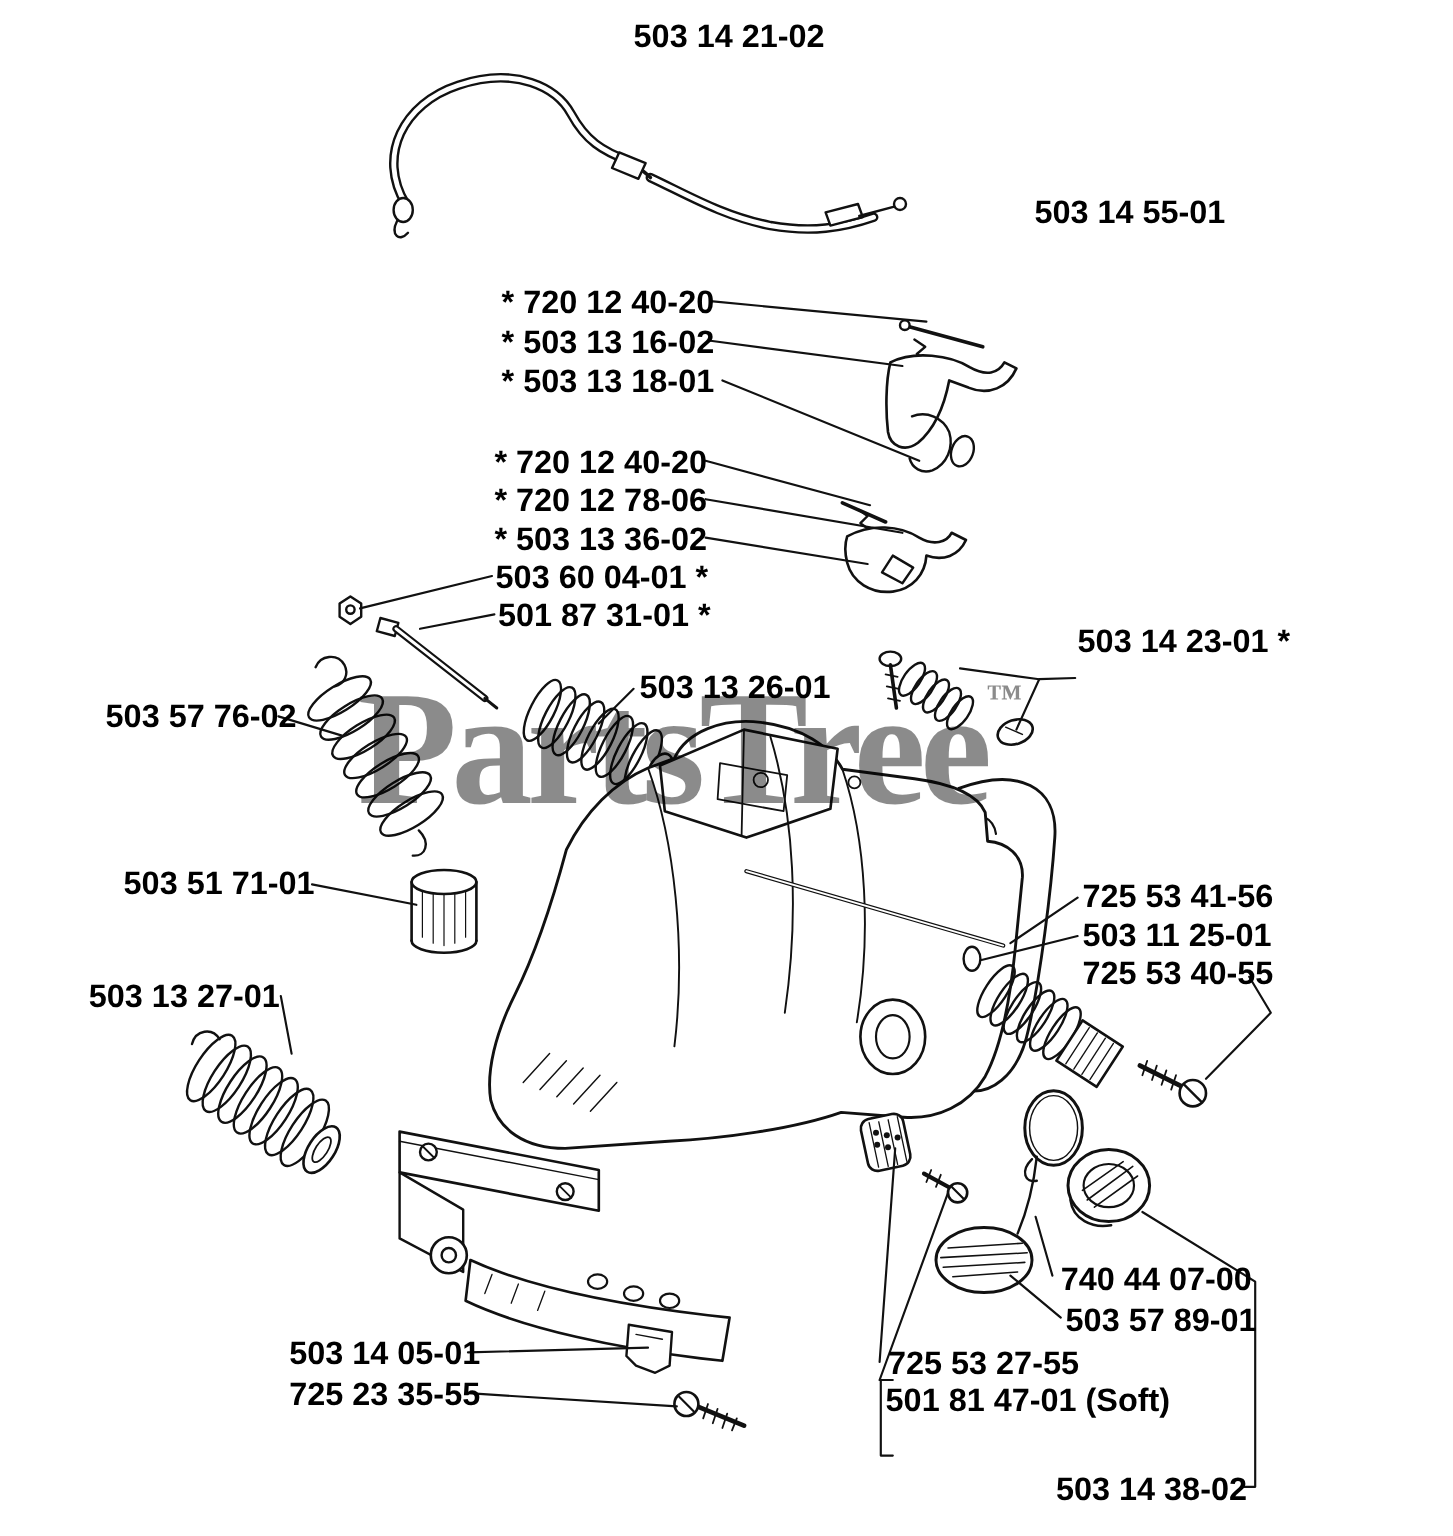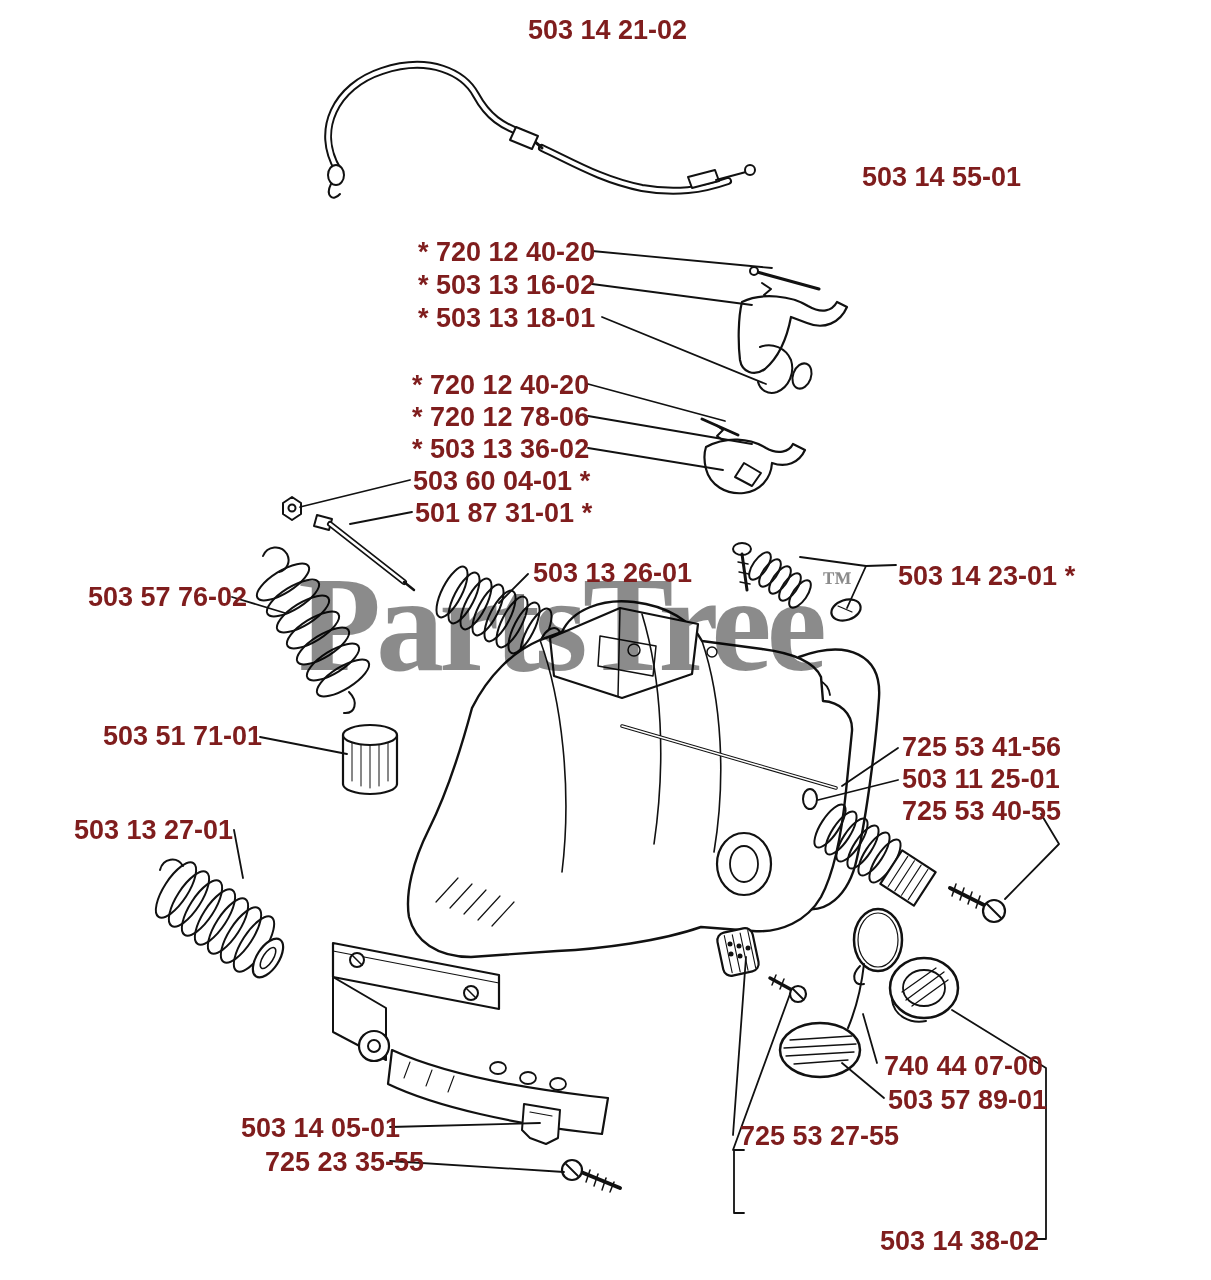--- a/index.html
+++ b/index.html
@@ -4,21 +4,21 @@
 <style>
   * { margin:0; padding:0; box-sizing:border-box; }
   html,body { background:#ffffff; }
   body { font-family:"Liberation Sans", sans-serif; }
   .canvas {
     position:relative; width:1211px; height:1280px;
     background:#ffffff; overflow:hidden;
   }
   .art { position:absolute; left:0; top:0; }
   .label {
-    position:absolute; font-size:27px; font-weight:700; color:#7f1d1d;
+    position:absolute; font-size:27px; font-weight:700; color:#000000;
     white-space:nowrap; line-height:1.05;
     font-family:"Liberation Sans", sans-serif;
   }
   .watermark {
     position:absolute; left:298px; top:556px;
     font-family:"Liberation Serif", serif; font-weight:700;
     font-size:136px; letter-spacing:-5px; line-height:1;
     color:#000000; opacity:0.45; pointer-events:none;
     user-select:none;
   }
@@ -298,27 +298,28 @@
   <div class="label" style="left:862px; top:163px;">503 14 55-01</div>
   <div class="label" style="left:418px; top:238px;">* 720 12 40-20</div>
   <div class="label" style="left:418px; top:271px;">* 503 13 16-02</div>
   <div class="label" style="left:418px; top:304px;">* 503 13 18-01</div>
   <div class="label" style="left:412px; top:371px;">* 720 12 40-20</div>
   <div class="label" style="left:412px; top:403px;">* 720 12 78-06</div>
   <div class="label" style="left:412px; top:435px;text-align:right;">* 503 13 36-02</div>
   <div class="label" style="left:413px; top:467px;">503 60 04-01 *</div>
   <div class="label" style="left:415px; top:499px;">501 87 31-01 *</div>
   <div class="label" style="left:533px; top:559px;">503 13 26-01</div>
-  <div class="label" style="left:898px; top:562px;text-align:center;">503 14 23-01 *</div>
+  <div class="label" style="left:898px; top:520px;text-align:center;">503 14 23-01 *</div>
   <div class="label" style="left:88px;  top:583px;">503 57 76-02</div>
   <div class="label" style="left:103px; top:722px;">503 51 71-01</div>
   <div class="label" style="left:902px; top:733px;text-align:center;">725 53 41-56</div>
   <div class="label" style="left:902px; top:765px;">503 11 25-01</div>
   <div class="label" style="left:902px; top:797px;">725 53 40-55</div>
   <div class="label" style="left:74px;  top:816px;">503 13 27-01</div>
   <div class="label" style="left:884px; top:1052px;">740 44 07-00</div>
   <div class="label" style="left:888px; top:1086px;">503 57 89-01</div>
   <div class="label" style="left:241px; top:1114px;">503 14 05-01</div>
-  <div class="label" style="left:241px; top:1148px;margin-left:24px;">725 23 35-55</div>
+  <div class="label" style="left:241px; top:1148px;">725 23 35-55</div>
   <div class="label" style="left:740px; top:1122px;">725 53 27-55</div>
+  <div class="label" style="left:738px; top:1153px;">501 81 47-01 (Soft)</div>
   <div class="label" style="left:880px; top:1227px;">503 14 38-02</div>
 
 </div>
 
 </body></html>

